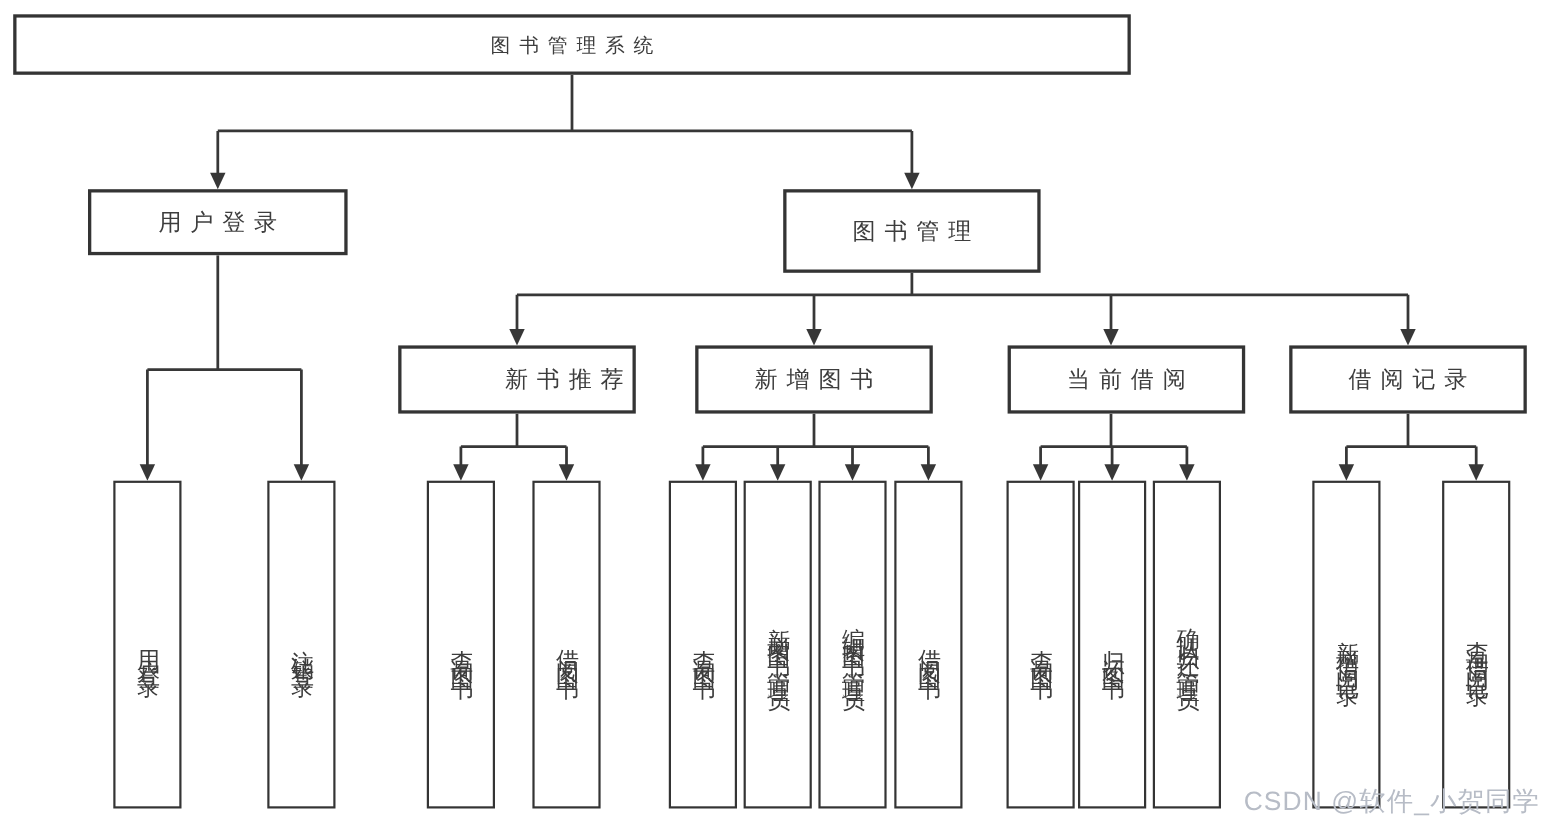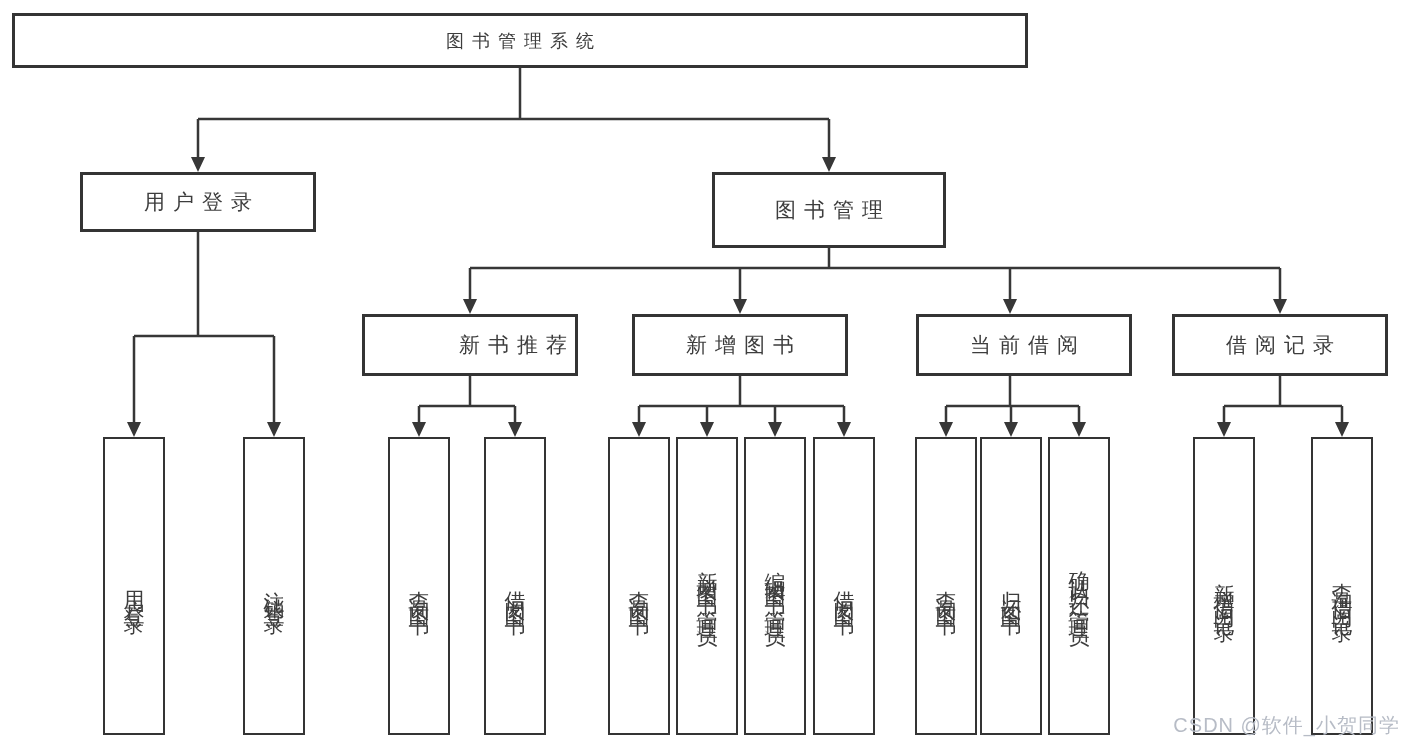--- a/index.html
+++ b/index.html
@@ -61,21 +61,21 @@
     text-orientation: mixed;
     font-size: 21px;
     letter-spacing: 8px;
     padding-top: 8px;
     white-space: nowrap;
   }
   #watermark {
     position: absolute;
     right: 5px;
     top: 712px;
-    font-size: 20px;
+    font-size: 24px;
     letter-spacing: 1px;
     color: var(--wm);
     z-index: 5;
     white-space: nowrap;
   }
 </style>
 </head>
 <body>
 
 <div id="stage">

